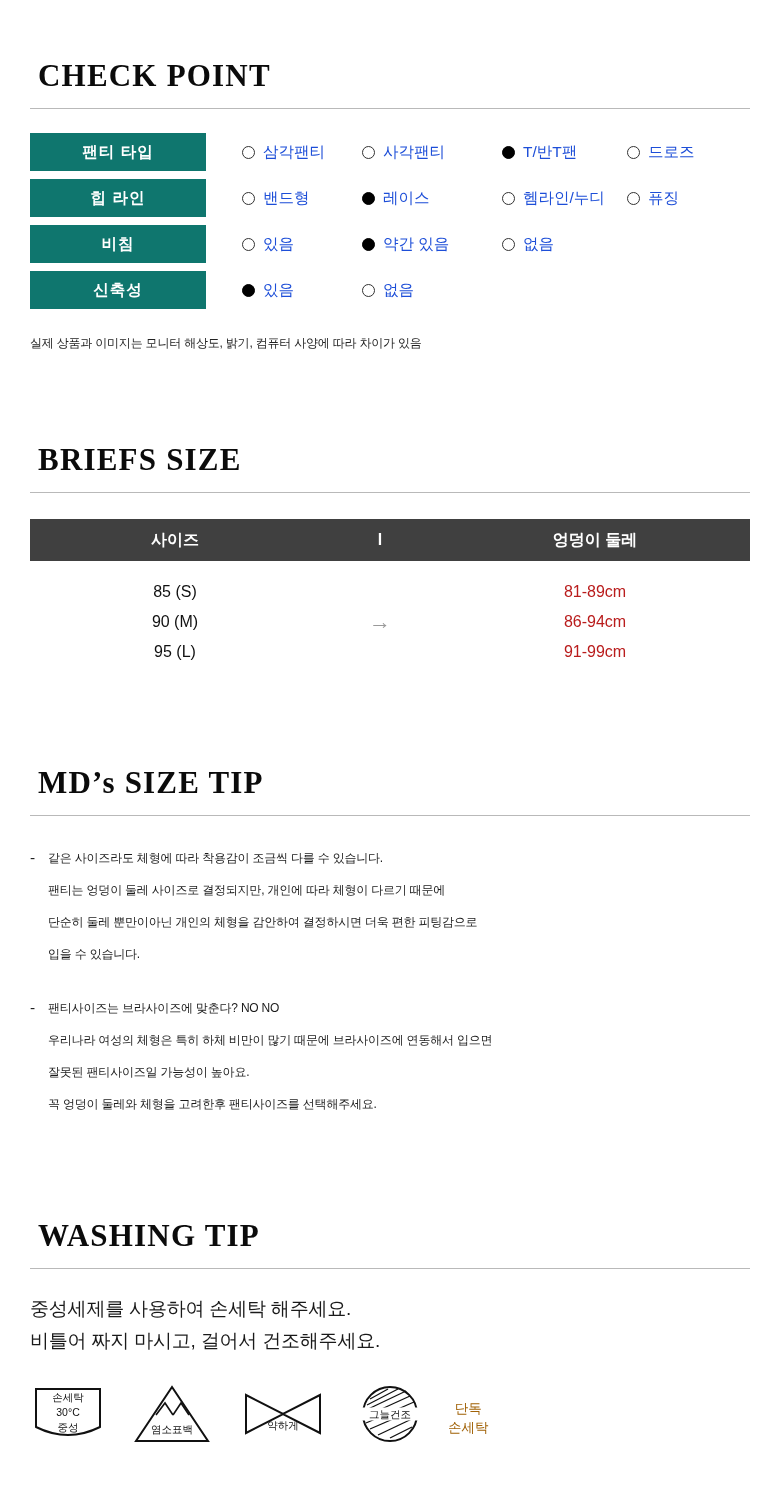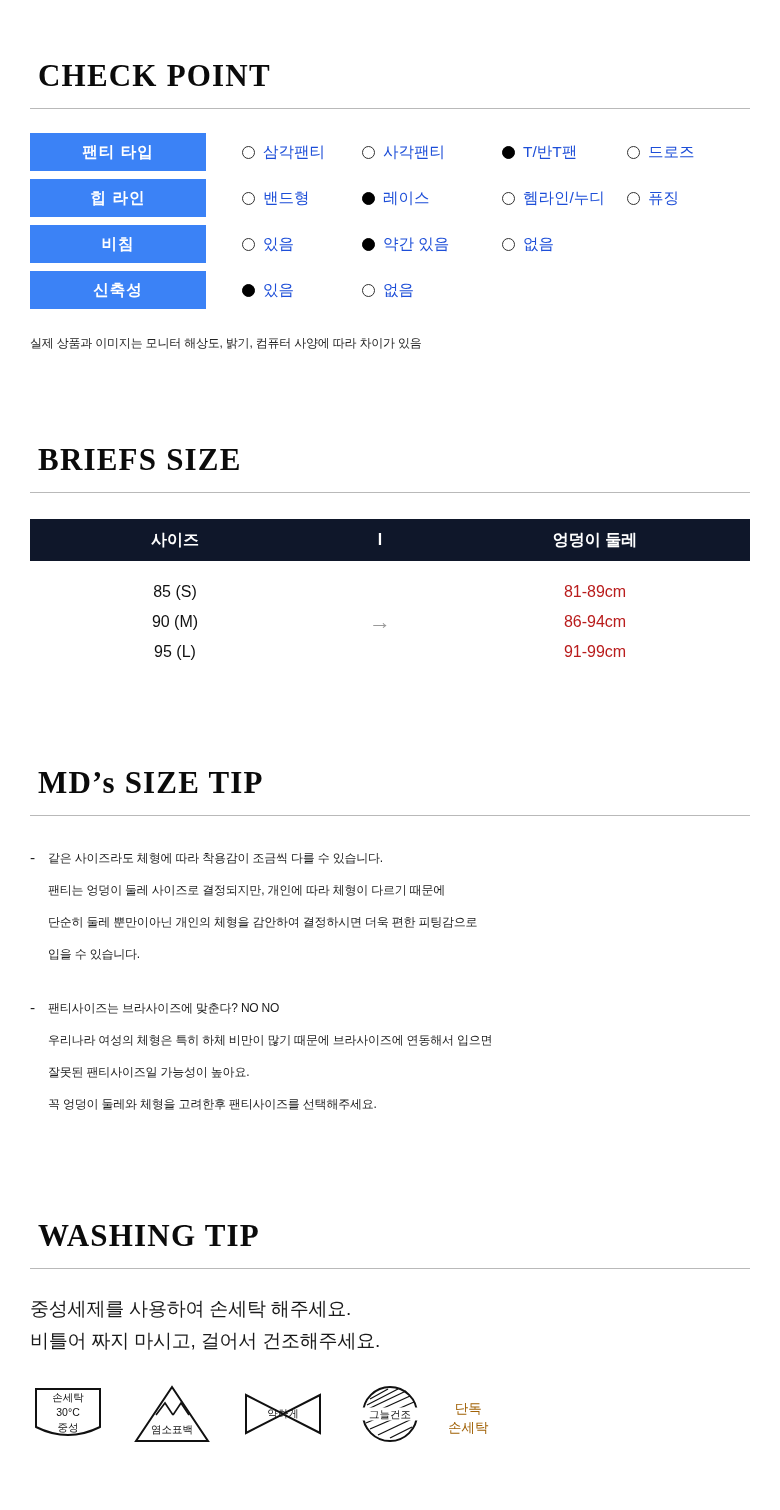--- a/index.html
+++ b/index.html
@@ -49,21 +49,21 @@
   }
   .cp-row {
     display: flex;
     align-items: center;
     height: 38px;
     margin-bottom: 8px;
   }
   .cp-label {
     width: 176px;
     height: 38px;
-    background: #3b82f6;
+    background: #0f766e;
     color: #ffffff;
     font-size: 15.5px;
     font-weight: bold;
     display: flex;
     align-items: center;
     justify-content: center;
     letter-spacing: 1px;
     flex: 0 0 auto;
   }
   .cp-options {
@@ -97,21 +97,21 @@
     margin-top: 26px;
     letter-spacing: -0.2px;
   }
 
   
   .bs-table {
     margin-top: 26px;
     width: 720px;
   }
   .bs-head {
-    background: #0f172a;
+    background: #404040;
     color: #ffffff;
     height: 42px;
     display: flex;
     align-items: center;
     font-size: 16px;
     font-weight: bold;
   }
   .col-size { width: 290px; text-align: center; }
   .col-arrow { width: 120px; text-align: center; }
   .col-hip { width: 310px; text-align: center; }
@@ -373,21 +373,21 @@
           <path d="M24 32 L33 20 L41 32" fill="none" stroke="#111" stroke-width="1.6"></path>
           <path d="M41 32 L49 20 L57 32" fill="none" stroke="#111" stroke-width="1.6"></path>
         </svg>
         <div class="ic-text" style="top:40px;">염소표백</div>
       </div>
 
       <div class="wash-ic" style="width:86px;height:62px;">
         <svg width="86" height="62" viewBox="0 0 86 62">
           <path d="M6 12 L6 50 L43 31 L80 50 L80 12 L43 31 Z" fill="none" stroke="#111" stroke-width="2"></path>
         </svg>
-        <div class="ic-text" style="top:24px;">약하게</div>
+        <div class="ic-text" style="top:36px;">약하게</div>
       </div>
 
       <div class="wash-ic" style="width:72px;height:62px;">
         <svg width="72" height="62" viewBox="0 0 72 62">
           <circle cx="36" cy="31" r="27" fill="none" stroke="#111" stroke-width="2"></circle>
           <g stroke="#111" stroke-width="1.3">
             <line x1="16" y1="16" x2="34" y2="6"></line>
             <line x1="13" y1="22" x2="44" y2="6"></line>
             <line x1="10" y1="28" x2="52" y2="8"></line>
             <line x1="10" y1="34" x2="56" y2="13"></line>

